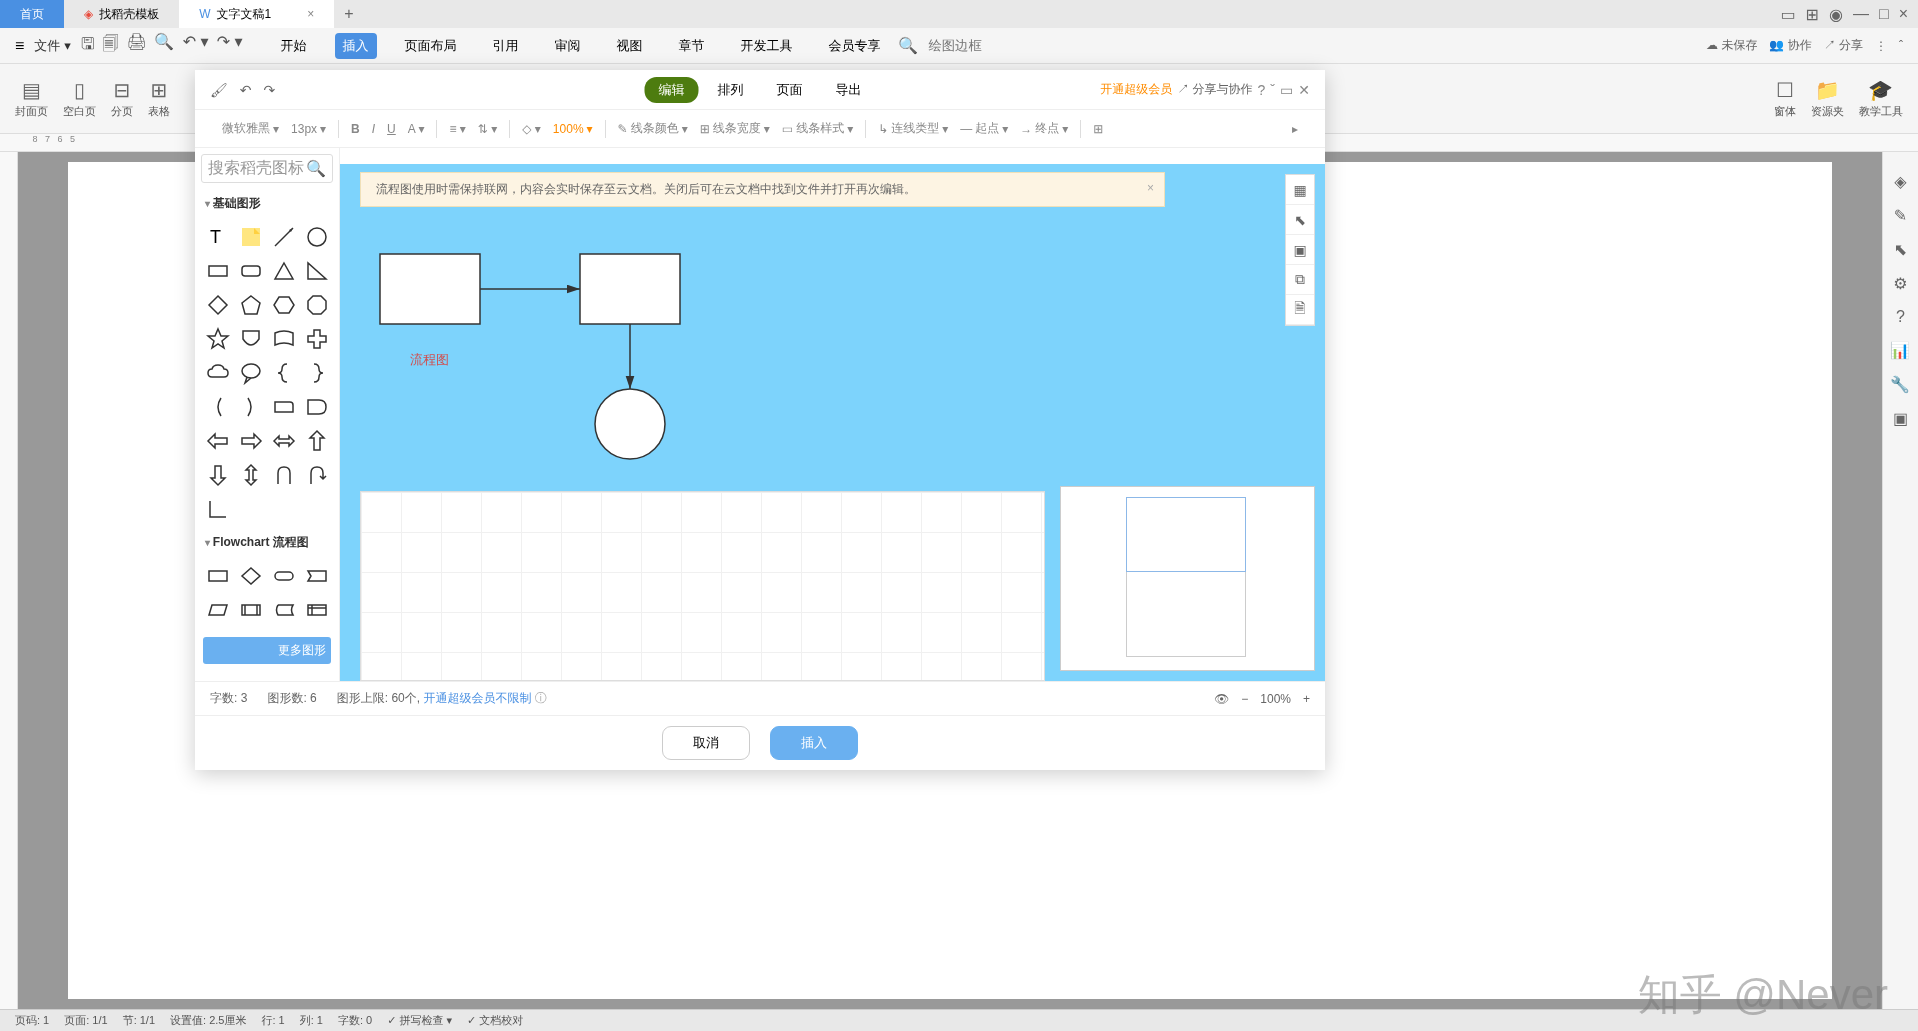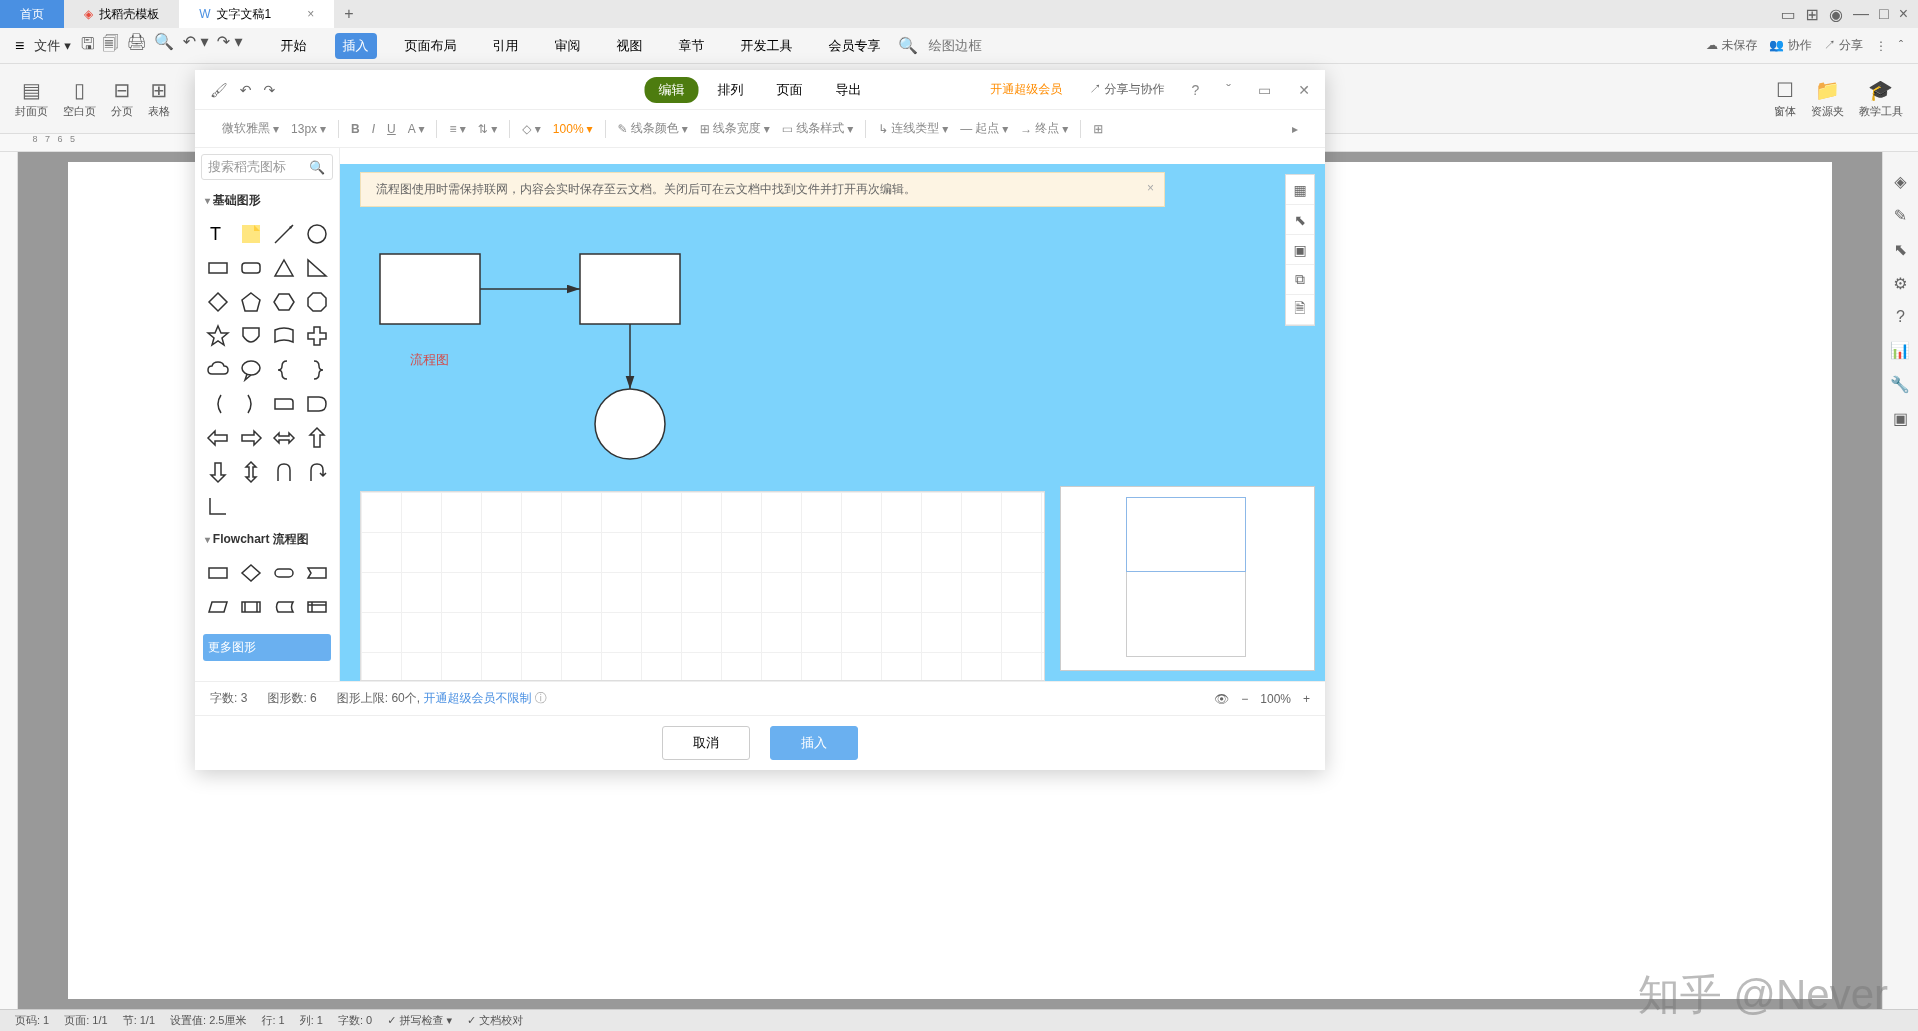--- a/index.html
+++ b/index.html
@@ -47,42 +47,42 @@
 
 
 .dialog-overlay { position: absolute; left: 195px; top: 70px; width: 1130px; height: 700px; background: #fff; box-shadow: 0 4px 20px rgba(0,0,0,0.2); display: flex; flex-direction: column; }
 
 .dlg-titlebar { height: 40px; display: flex; align-items: center; padding: 0 15px; gap: 15px; border-bottom: 1px solid #eee; }
 .dlg-tb-left { display: flex; gap: 12px; color: #666; }
 .dlg-tb-left span { cursor: pointer; font-size: 14px; }
 .dlg-tabs { margin-left: auto; margin-right: auto; display: flex; gap: 5px; font-size: 13px; position:absolute; left:50%; transform:translateX(-50%); }
 .dlg-tab { padding: 4px 14px; cursor: pointer; border-radius: 12px; }
 .dlg-tab.active { background: #4d7c0f; color: #fff; }
-.dlg-tb-right { margin-left: auto; display: flex; align-items: center; gap: 27px; font-size: 12px; }
+.dlg-tb-right { margin-left: auto; display: flex; align-items: center; gap: 5px; font-size: 12px; }
 .premium-link { color: #ff8c00; cursor: pointer; }
 .share-link { color: #666; cursor: pointer; }
 .dlg-tb-right .icon { color: #888; cursor: pointer; font-size: 14px; }
 
 .dlg-toolbar { height: 38px; border-bottom: 1px solid #eee; display: flex; align-items: center; padding: 0 27px; gap: 12px; font-size: 12px; color: #888; }
 .dlg-toolbar .tb-item { display: flex; align-items: center; gap: 3px; cursor: pointer; }
 .dlg-toolbar .sep { width: 1px; height: 18px; background: #ddd; }
 .pct { color: #ff8c00; }
 
 .dlg-body { flex: 1; display: flex; overflow: hidden; }
 
 
 .shape-panel { width: 145px; border-right: 1px solid #eee; display: flex; flex-direction: column; }
 .shape-search { padding: 6px; }
-.shape-search-inner { border: 1px solid #ddd; border-radius: 3px; display: flex; align-items: center; padding: 3px 6px; font-size: 13px; color: #999; }
+.shape-search-inner { border: 1px solid #ddd; border-radius: 3px; display: flex; align-items: center; padding: 3px 6px; font-size: 16px; color: #999; }
 .shape-cat { padding: 6px 10px; font-size: 12px; color: #333; font-weight: bold; cursor: pointer; }
 .shape-cat::before { content: "▾ "; color: #888; font-size: 10px; }
 .shape-grid { display: grid; grid-template-columns: repeat(4, 1fr); gap: 4px; padding: 4px 8px; }
 .shape-cell { height: 30px; display: flex; align-items: center; justify-content: center; cursor: pointer; }
 .shape-cell svg { width: 24px; height: 24px; }
-.more-shapes { margin: 8px; padding: 5px; background: #6ab0f0; color: #fff; font-size: 12px; text-align: left; border-radius: 3px; cursor: pointer; }
+.more-shapes { margin: 8px; padding: 5px; background: #6ab0f0; color: #fff; font-size: 12px; text-align: right; border-radius: 3px; cursor: pointer; }
 
 
 .canvas-area { flex: 1; position: relative; background: #7dd3fc; margin-top: 16px; }
 .notice-bar { position: absolute; top: 8px; left: 20px; right: 160px; background: #fdf4e3; border: 1px solid #f0e0b8; padding: 8px 30px 8px 15px; font-size: 12px; color: #666; }
 .notice-close { position: absolute; right: 10px; top: 8px; color: #aaa; cursor: pointer; }
 .canvas-svg { width: 100%; height: 100%; }
 .grid-panel { position: absolute; left: 20px; right: 280px; bottom: 0; height: 190px; background: #fff; background-image: linear-gradient(#f0f0f0 1px, transparent 1px), linear-gradient(90deg, #f0f0f0 1px, transparent 1px); background-size: 40px 40px; border: 1px solid #ddd; }
 
 
 .mini-tools { position: absolute; right: 10px; top: 10px; width: 30px; background: #fff; border: 1px solid #ddd; display: flex; flex-direction: column; }
@@ -93,21 +93,21 @@
 .minimap-view { position: absolute; left: 65px; top: 10px; width: 120px; height: 75px; border: 1px solid #8cb8e8; }
 .minimap-full { position: absolute; left: 65px; top: 10px; width: 120px; height: 160px; border: 1px solid #ccc; }
 
 
 .dlg-stats { height: 34px; border-top: 1px solid #eee; display: flex; align-items: center; padding: 0 15px; font-size: 12px; color: #666; gap: 20px; }
 .dlg-stats .premium { color: #4a90e2; cursor: pointer; }
 .zoom-ctrl { margin-left: auto; display: flex; align-items: center; gap: 12px; }
 
 
 .dlg-buttons { height: 55px; display: flex; align-items: center; justify-content: center; gap: 20px; border-top: 1px solid #eee; }
-.btn { padding: 7px 30px; font-size: 13px; border-radius: 3px; cursor: pointer; border: 1px solid #ccc; background: #fff; }
+.btn { padding: 7px 30px; font-size: 13px; border-radius: 9px; cursor: pointer; border: 1px solid #ccc; background: #fff; }
 .btn.primary { background: #6ab0f0; color: #fff; border-color: #6ab0f0; }
 
 
 .watermark { position: absolute; right: 30px; bottom: 8px; font-size: 42px; color: rgba(120,120,120,0.5); font-weight: 300; pointer-events: none; }
 </style>
 </head>
 <body>
 
 <div class="top-tabs">
   <div class="top-tab active-home">首页</div>

